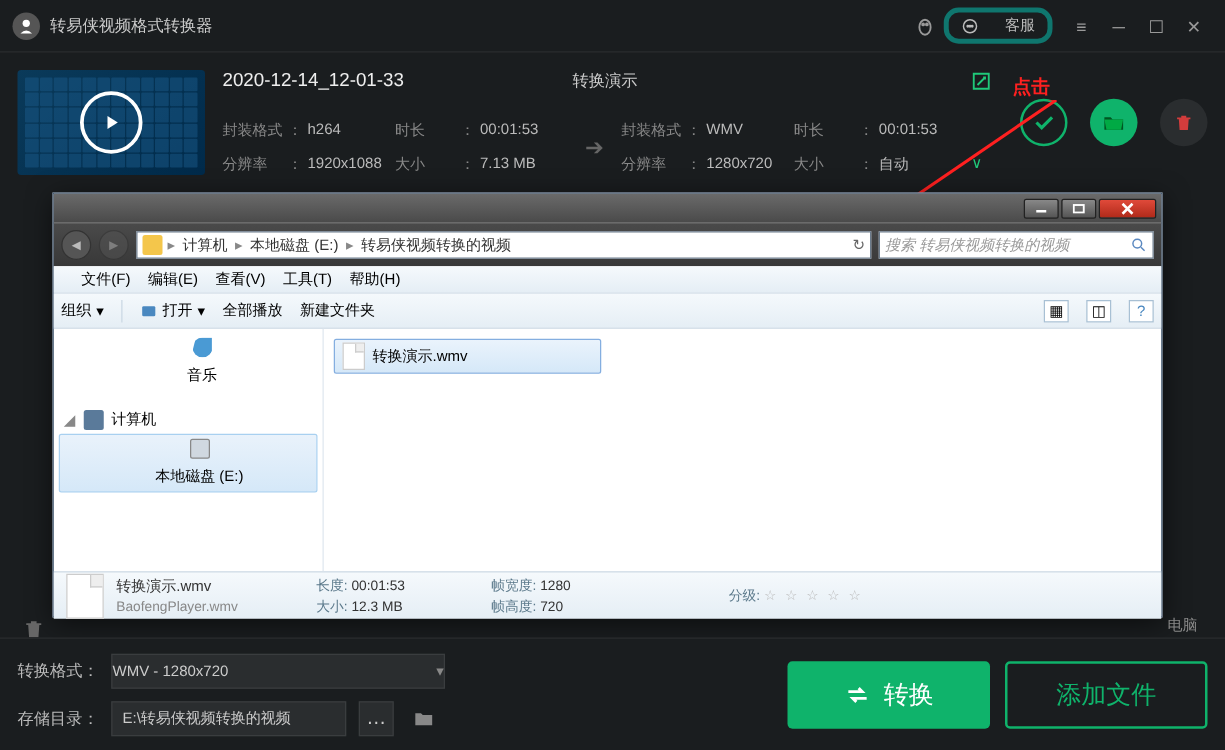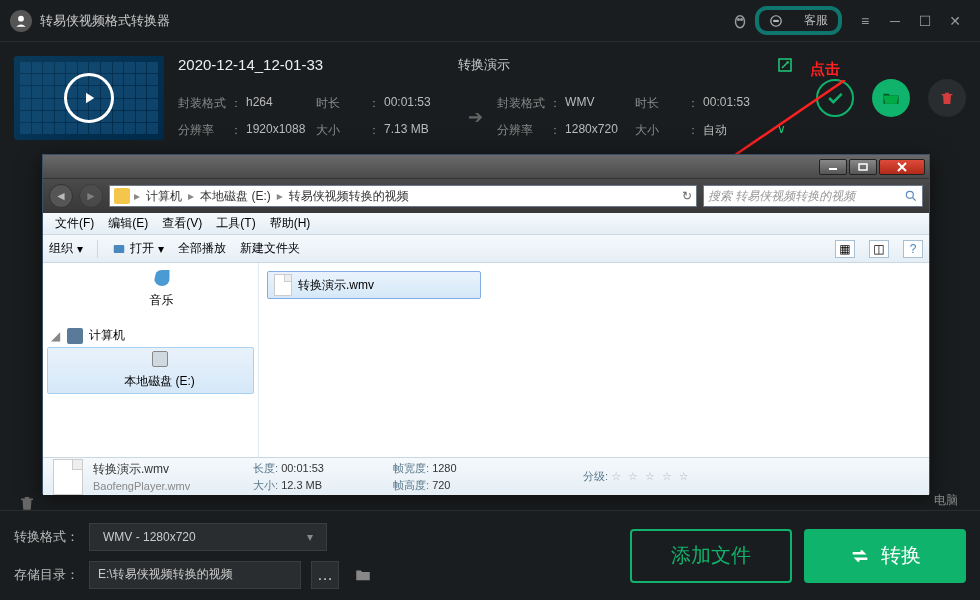--- a/index.html
+++ b/index.html
@@ -52,21 +52,21 @@
 .ex-winbtn { width: 28px; height: 16px; border: 1px solid #222; background: linear-gradient(#888,#555); border-radius: 2px; display:flex; align-items:center; justify-content:center; cursor: pointer; }
 .ex-winbtn.close { width: 46px; background: linear-gradient(#e04a3a,#b02a1a); }
 .ex-navbar { height: 34px; background: linear-gradient(#4a4a4a,#383838); display: flex; align-items: center; padding: 0 6px; gap: 6px; }
 .ex-nav-circle { width: 24px; height: 24px; border-radius: 50%; background: #555; border: 1px solid #333; display:flex; align-items:center; justify-content:center; color:#bbb; cursor: pointer; }
 .ex-address { flex: 1; height: 22px; background: #fff; border: 1px solid #6a7a8a; display: flex; align-items: center; padding: 0 4px; color: #333; font-size: 12px; }
 .ex-address .folder-ic { width:16px; height:16px; background:#f4c64b; margin-right:4px; border-radius:2px; }
 .ex-address .crumb { padding: 0 6px; cursor: pointer; }
 .ex-address .sep { color: #888; }
 .ex-search { width: 220px; height: 22px; background: #fff; border: 1px solid #6a7a8a; display: flex; align-items: center; padding: 0 4px; color: #999; font-style: italic; }
 .ex-search svg { margin-left: auto; }
-.ex-menubar { height: 22px; background: linear-gradient(#f5f9fc,#e5eef5); border-bottom: 1px solid #cad8e3; display: flex; align-items: center; padding: 0 6px; gap: 2px; }
+.ex-menubar { height: 22px; background: linear-gradient(#f5f9fc,#e5eef5); border-bottom: 1px solid #cad8e3; display: flex; align-items: center; padding: 0 16px; gap: 2px; }
 .ex-menubar .mitem { padding: 2px 6px; cursor: pointer; }
 .ex-toolbar { height: 28px; background: linear-gradient(#f5f9fc,#e5eef5); border-bottom: 1px solid #cad8e3; display: flex; align-items: center; padding: 0 6px; gap: 14px; }
 .ex-toolbar .titem { display: flex; align-items: center; gap: 4px; cursor: pointer; }
 .ex-toolbar .sep-v { width: 1px; height: 18px; background: #cad8e3; }
 .ex-toolbar .spacer { flex: 1; }
 .ex-toolbar .view-ic { width: 20px; height: 18px; border: 1px solid #a8c0d4; background: #fff; cursor: pointer; display:flex; align-items:center; justify-content:center; }
 
 .ex-body { display: flex; height: 194px; }
 .ex-sidebar { width: 216px; border-right: 1px solid #e0e8ef; padding: 4px 0; overflow: hidden; }
 .ex-sidebar .node { display: flex; align-items: center; padding: 3px 8px; gap: 6px; cursor: pointer; }
@@ -87,23 +87,23 @@
 .ex-details .dcol { display: flex; flex-direction: column; gap: 2px; font-size: 11px; }
 .ex-details .dlabel { color: #5a788a; }
 .ex-details .dval { color: #333; }
 .ex-details .stars { color: #bbb; letter-spacing: 2px; }
 
 
 .bottom { position: absolute; bottom: 0; left: 0; right: 0; height: 90px; background: #1a1d1f; border-top: 1px solid #2a2d2f; padding: 10px 14px; display: flex; align-items: center; gap: 12px; }
 .bottom-left { display: flex; flex-direction: column; gap: 10px; flex: 0 0 auto; }
 .bottom-row { display: flex; align-items: center; gap: 10px; }
 .bottom-label { font-size: 13px; color: #bbb; min-width: 58px; }
-.dropdown { width: 238px; height: 28px; background: #2a2d2f; border: 1px solid #3a3d3f; display: flex; align-items: center; padding: 0 13px; font-size: 12px; color: #ccc; cursor: pointer; }
+.dropdown { width: 267px; height: 28px; background: #2a2d2f; border: 1px solid #3a3d3f; display: flex; align-items: center; padding: 0 0; font-size: 12px; color: #ccc; cursor: pointer; }
 .dropdown .dd-arrow { margin-left: auto; color: #888; }
-.path-input { width: 212px; height: 28px; background: #2a2d2f; border: 1px solid #3a3d3f; display: flex; align-items: center; padding: 0 8px; font-size: 12px; color: #ccc; }
+.path-input { width: 188px; height: 28px; background: #2a2d2f; border: 1px solid #3a3d3f; display: flex; align-items: center; padding: 0 8px; font-size: 12px; color: #ccc; }
 .path-btn { width: 28px; height: 28px; background: #2a2d2f; border: 1px solid #3a3d3f; display: flex; align-items: center; justify-content: center; color: #ccc; cursor: pointer; }
 .action-btn { width: 162px; height: 54px; border-radius: 4px; display: flex; align-items: center; justify-content: center; gap: 10px; font-size: 20px; cursor: pointer; }
 .action-btn.add { border: 2px solid #0fb36b; color: #0fb36b; background: transparent; }
 .action-btn.convert { background: #0fb36b; color: #fff; }
 .bottom .spacer { flex: 1; }
 
 .trash-side { position: absolute; left: 18px; top: 494px; color: #666; cursor: pointer; }
 .pc-side { position: absolute; right: 22px; top: 492px; color: #888; font-size: 12px; }
 </style>
 </head>
@@ -443,22 +443,22 @@
         </div>
       <div class="path-btn">…</div>
       <div class="path-btn" style="background:transparent;border:none">
         <svg width="18" height="18" viewBox="0 0 24 24" fill="#888">
             <path d="M3 6h6l2 2h10v11H3z"></path>
           </svg>
       </div>
     </div>
   </div>
   <div class="spacer"></div>
-  <div class="action-btn add">
-      <span>添加文件</span>
-    </div>
   <div class="action-btn convert">
     <svg width="22" height="22" viewBox="0 0 24 24" fill="none" stroke="#fff" stroke-width="2.5">
         <path d="M4 9h12l-3-3M20 15H8l3 3"></path>
       </svg>
     <span>转换</span>
   </div>
+  <div class="action-btn add">
+      <span>添加文件</span>
+    </div>
 </div>
 
 </body></html>

